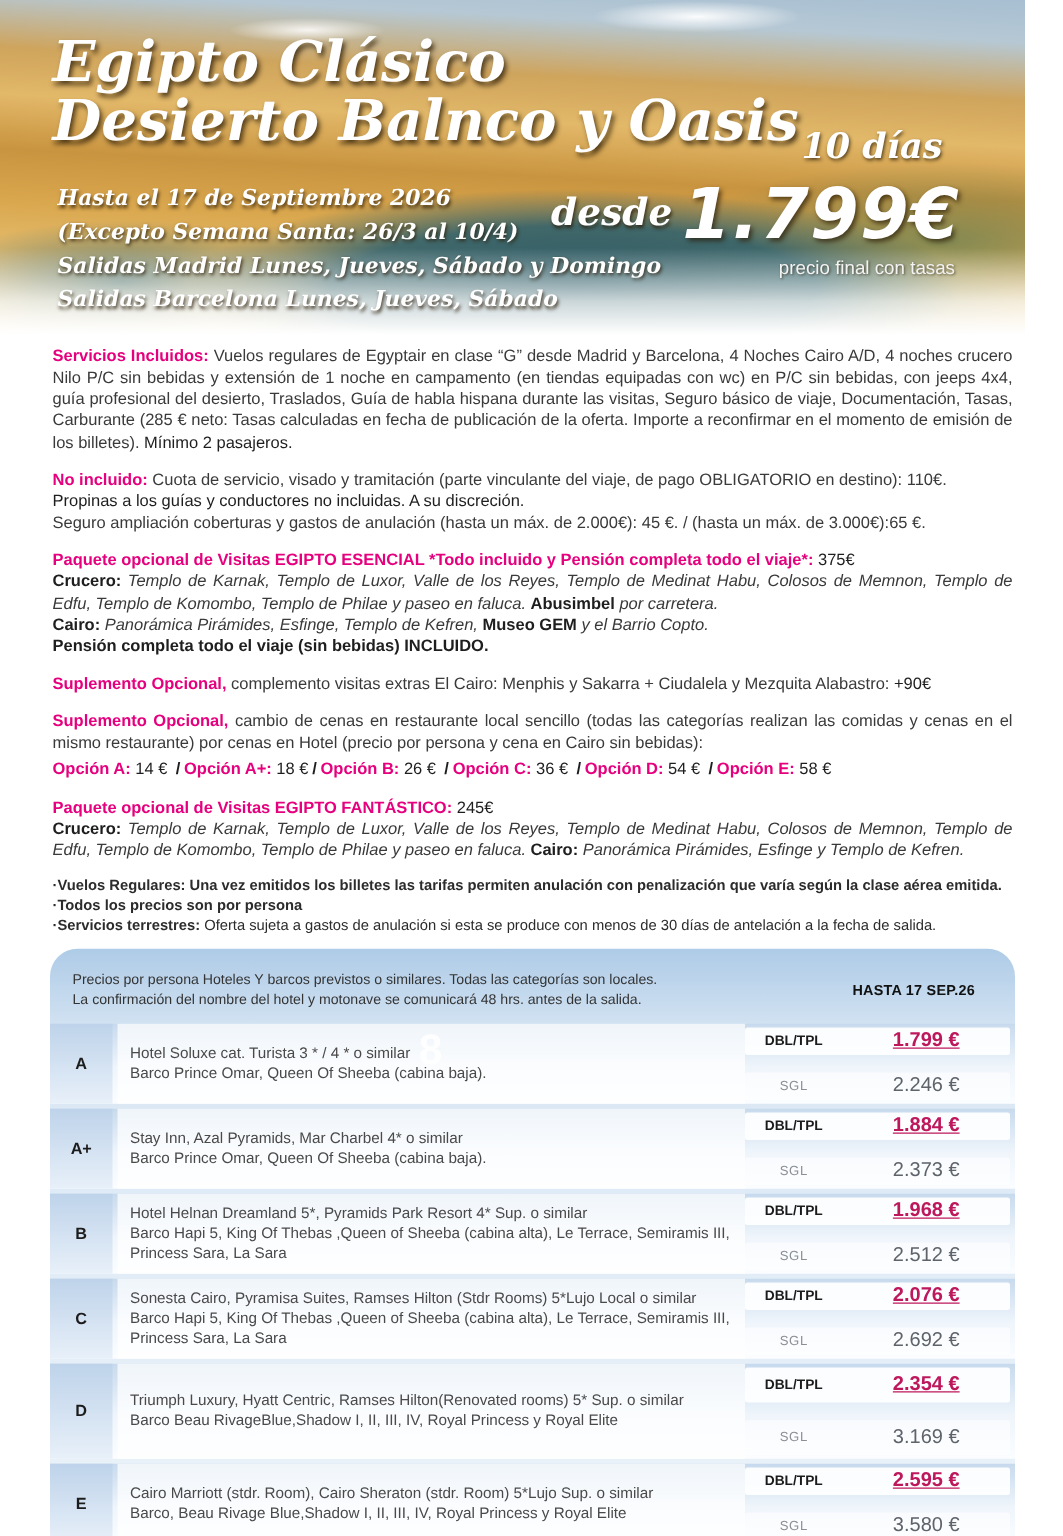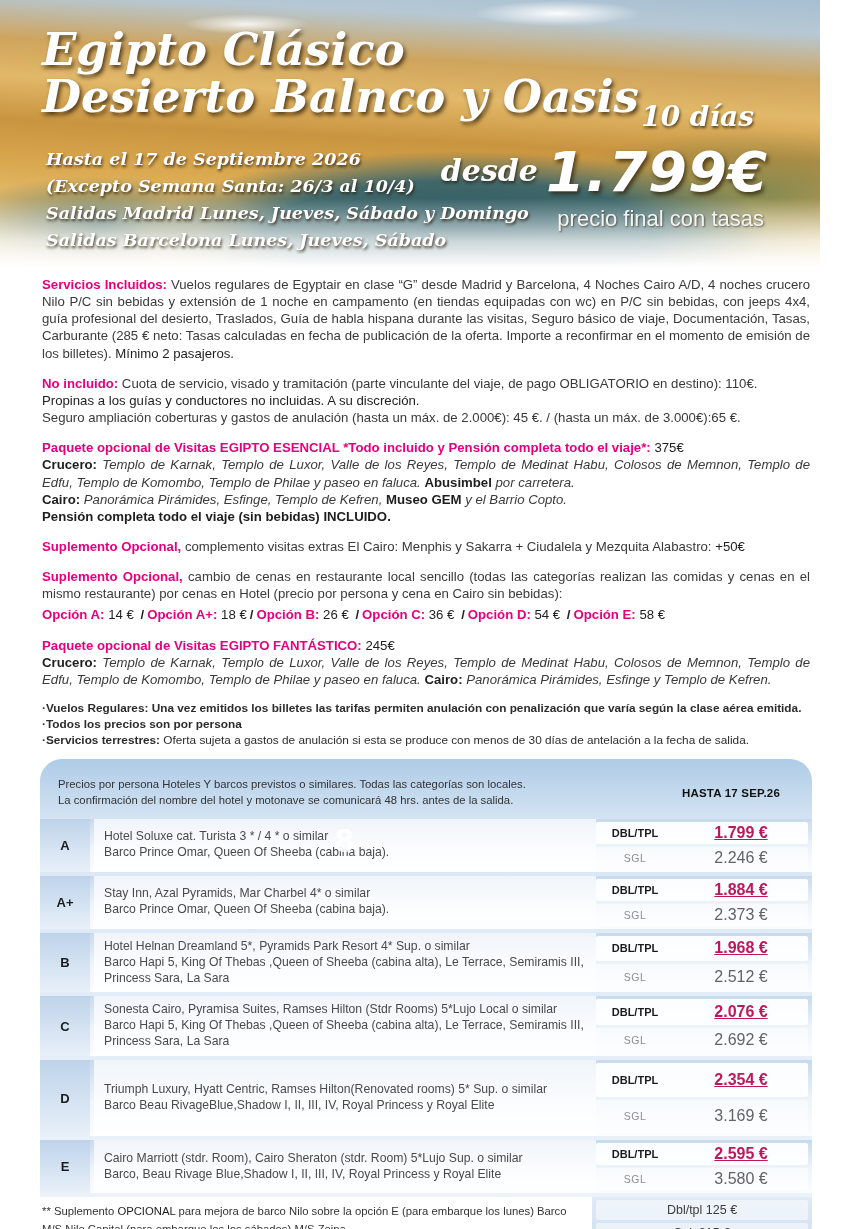--- a/index.html
+++ b/index.html
@@ -27,21 +27,21 @@
     font-family:"DejaVu Serif",serif;font-style:italic;font-weight:bold;font-size:17.5px;
     text-shadow:1px 2px 3px rgba(40,25,5,.8);line-height:1.55;}
   .hero-right{position:absolute;right:52px;top:100px;text-align:right;color:#fff;}
   .hero-days{font-family:"DejaVu Serif",serif;font-style:italic;font-weight:bold;font-size:28px;
     text-shadow:1px 2px 3px rgba(40,25,5,.75);margin-right:14px;}
   .hero-price-row{margin-top:6px;white-space:nowrap;}
   .hero-desde{font-family:"DejaVu Serif",serif;font-style:italic;font-weight:bold;font-size:30px;
     text-shadow:1px 2px 3px rgba(40,25,5,.75);vertical-align:10px;margin-right:8px;}
   .hero-price{font-family:"DejaVu Sans",sans-serif;font-style:italic;font-weight:900;font-size:56px;
     letter-spacing:1px;text-shadow:2px 3px 4px rgba(40,25,5,.7);}
-  .hero-pricenote{font-size:22px;color:#f3f3f3;margin-top:2px;margin-right:4px;
+  .hero-pricenote{font-size:15px;color:#f3f3f3;margin-top:2px;margin-right:4px;
     text-shadow:1px 1px 2px rgba(40,25,5,.6);font-weight:300;}
 
   
   .content{padding:8px 40px 0 42px;}
   .p{font-size:13.2px;line-height:1.3;text-align:justify;margin:0 0 13px 0;color:#3a3a3a;}
   .pink{color:#e6007e;font-weight:bold;}
   .b{font-weight:normal;color:#1e1e1e;}
   .bi{font-weight:bold;color:#1e1e1e;}
   .i{font-style:italic;}
   .opt-line{font-size:13.2px;line-height:1.4;margin:0 0 13px 0;}
@@ -57,21 +57,21 @@
   .thead-note{flex:1;font-size:11.3px;line-height:1.4;color:#333;}
   .thead-date{font-size:11.5px;font-weight:bold;color:#111;padding-right:14px;letter-spacing:.2px;}
   .trow{display:flex;align-items:stretch;margin:0 0 4px 0;
     background:linear-gradient(180deg,#c7daed 0%,#eff5fb 55%,#fbfdff 100%);}
   .tcat{width:50px;display:flex;align-items:center;justify-content:center;
     font-weight:bold;font-size:13px;color:#1c1c1c;
     background:linear-gradient(180deg,#bed3ea 0%,#e8f0f9 100%);margin-right:4px;}
   .tdesc{flex:1;display:flex;flex-direction:column;justify-content:center;
     background:rgba(255,255,255,.72);padding:6px 10px;position:relative;}
   .tdesc div{font-size:12.2px;line-height:1.3;color:#4a4a4a;}
-  .tprice{width:212px;display:flex;flex-direction:column;justify-content:space-between;gap:3px;padding:3px 4px 3px 0;}
+  .tprice{width:212px;display:flex;flex-direction:column;justify-content:space-between;gap:14px;padding:3px 4px 3px 0;}
   .pcell{display:flex;align-items:center;height:100%;min-height:22px;border-radius:2px;}
   .pcell.dbl{background:rgba(255,255,255,.92);}
   .pcell.sgl{background:rgba(255,255,255,.55);}
   .plabel{width:78px;text-align:center;font-size:11px;}
   .pcell.dbl .plabel{font-weight:bold;color:#1b1b1b;}
   .pcell.sgl .plabel{color:#8a8f96;font-size:10.5px;letter-spacing:.5px;}
   .pval{flex:1;text-align:center;font-size:16px;}
   .pcell.dbl .pval{font-weight:bold;color:#be185d;text-decoration:underline;}
   .pcell.sgl .pval{color:#5f646b;}
   .watermark{position:absolute;left:48%;top:2px;font-size:34px;color:rgba(255,255,255,.85);font-weight:bold;}
@@ -113,21 +113,21 @@
 
     <p class="p"><span class="pink">No incluido:</span><span> Cuota de servicio, visado y tramitación (parte vinculante del viaje, de pago OBLIGATORIO en destino):  110€.</span><br>
       <span class="b">Propinas a los guías y conductores no incluidas. A su discreción.</span><br>
       <span>Seguro ampliación coberturas y gastos de anulación (hasta un máx. de 2.000€): 45 €. / (hasta un máx. de 3.000€):65 €.</span></p>
 
     <p class="p"><span class="pink">Paquete opcional de Visitas EGIPTO ESENCIAL *Todo incluido y Pensión completa todo el viaje*: </span><span class="b">375€</span><br>
       <span class="bi">Crucero: </span><span class="i">Templo de Karnak, Templo de Luxor,  Valle de los Reyes, Templo de Medinat Habu, Colosos de Memnon, Templo de Edfu, Templo de Komombo, Templo de Philae y paseo en faluca. </span><span class="bi">Abusimbel</span><span class="i"> por carretera.</span><br>
       <span class="bi">Cairo: </span><span class="i">Panorámica Pirámides, Esfinge, Templo de Kefren, </span><span class="bi">Museo GEM</span><span class="i"> y el Barrio Copto.</span><br>
       <span class="bi">Pensión completa todo el viaje (sin bebidas) INCLUIDO.</span></p>
 
-    <p class="p"><span class="pink">Suplemento Opcional,</span><span> complemento visitas extras El Cairo: Menphis y Sakarra + Ciudalela y Mezquita Alabastro: </span><span class="b">+50€</span></p>
+    <p class="p"><span class="pink">Suplemento Opcional,</span><span> complemento visitas extras El Cairo: Menphis y Sakarra + Ciudalela y Mezquita Alabastro: </span><span class="b">+90€</span></p>
 
     <p class="p" style="margin-bottom:3px"><span class="pink">Suplemento Opcional,</span><span> cambio de cenas en restaurante local sencillo (todas las categorías realizan las comidas y cenas en el mismo restaurante) por cenas en Hotel (precio por persona  y cena en Cairo sin bebidas):</span></p>
     <p class="opt-line"><span class="pink">Opción A:</span><span class="b"> 14 € </span><span class="sep">/</span><span class="pink">Opción A+:</span><span class="b">  18 €</span><span class="sep">/</span><span class="pink">Opción B:</span><span class="b"> 26 € </span><span class="sep">/</span><span class="pink">Opción C:</span><span class="b"> 36 € </span><span class="sep">/</span><span class="pink">Opción D:</span><span class="b"> 54 € </span><span class="sep">/</span><span class="pink">Opción E:</span><span class="b"> 58 €</span></p>
 
     <p class="p"><span class="pink">Paquete opcional de Visitas EGIPTO FANTÁSTICO: </span><span class="b">245€</span><br>
       <span class="bi">Crucero: </span><span class="i">Templo de Karnak, Templo de Luxor,  Valle de los Reyes, Templo de Medinat Habu, Colosos de Memnon, Templo de Edfu, Templo de Komombo, Templo de Philae y paseo en faluca. </span><span class="bi">Cairo: </span><span class="i">Panorámica Pirámides, Esfinge y Templo de Kefren.</span></p>
 
     <div class="notes">
       <div class="nb">·Vuelos Regulares: Una vez emitidos los billetes las tarifas permiten anulación con penalización que varía según la clase aérea emitida.</div>
       <div class="nb">·Todos los precios son por persona</div>

